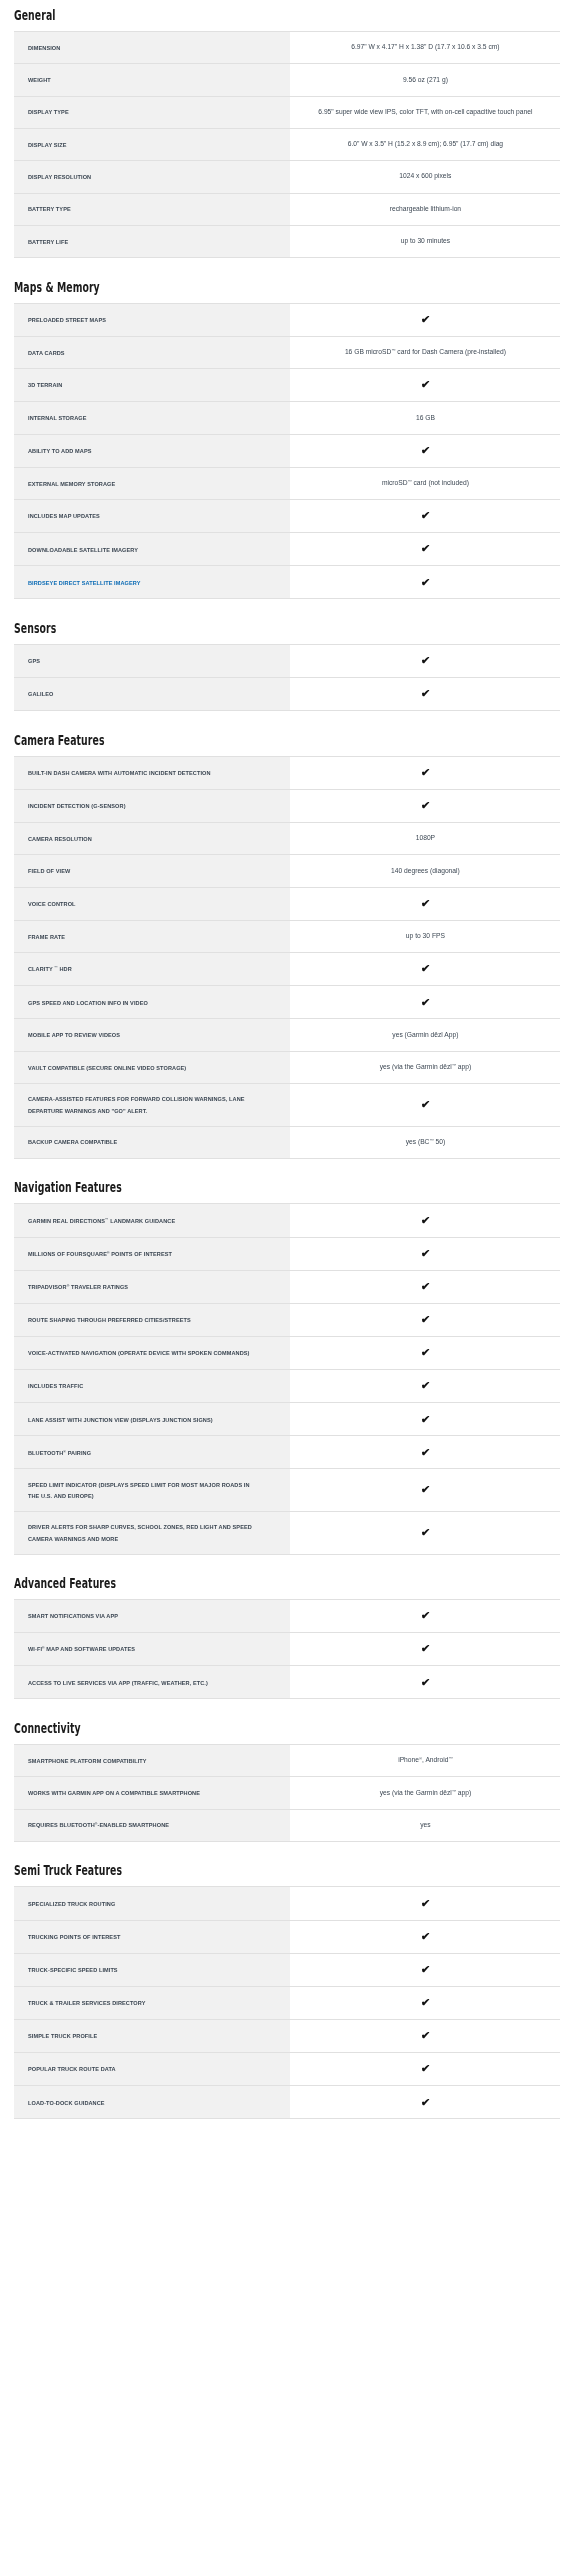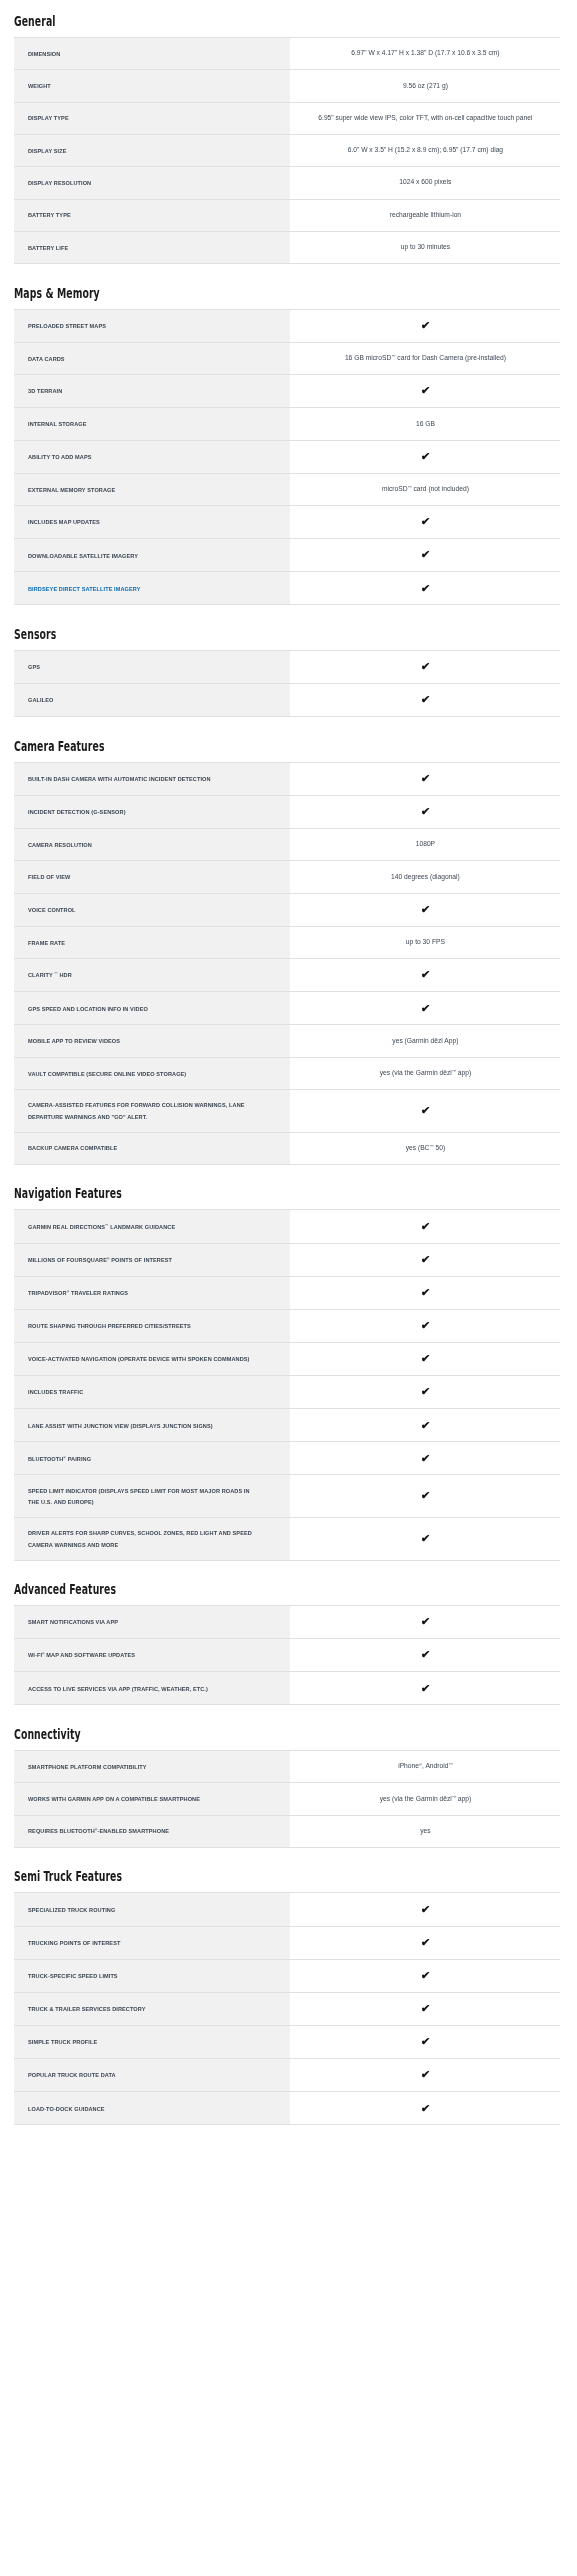--- a/index.html
+++ b/index.html
@@ -21,21 +21,21 @@
     -webkit-font-smoothing:antialiased;
   }
   .page{
     width:577px;
     padding:0 14.4px 17.5px 14.4px;
   }
   
   .section{
     margin:0 0 21.6px 0;
   }
-  .section:first-child{margin-top:14px;}
+  .section:first-child{margin-top:8px;}
   .section-title{
     font-family:"Liberation Sans Narrow","DejaVu Sans Condensed","Liberation Sans", sans-serif;
     font-size:14px;
     line-height:1.05;
     font-weight:700;
     color:var(--heading);
     letter-spacing:0.1px;
     margin:0 0 8.2px 0;
     transform:scaleX(0.74);
     transform-origin:left center;

